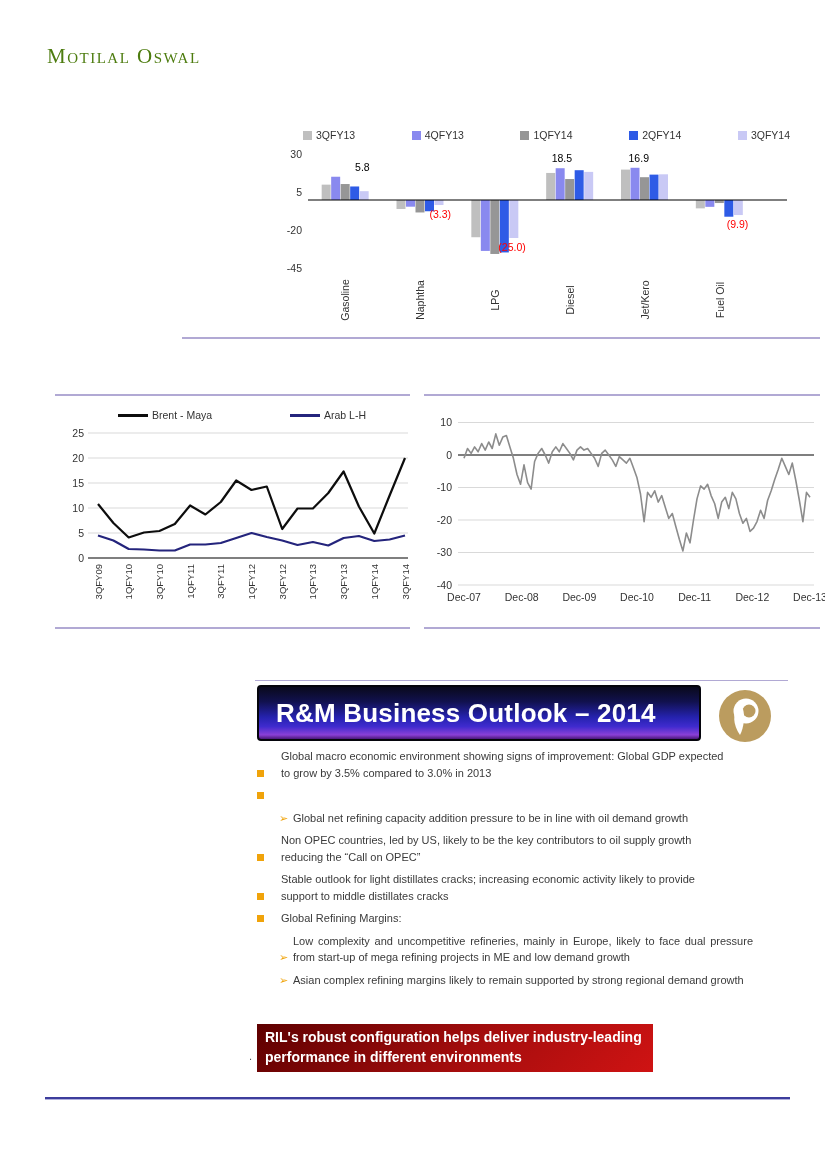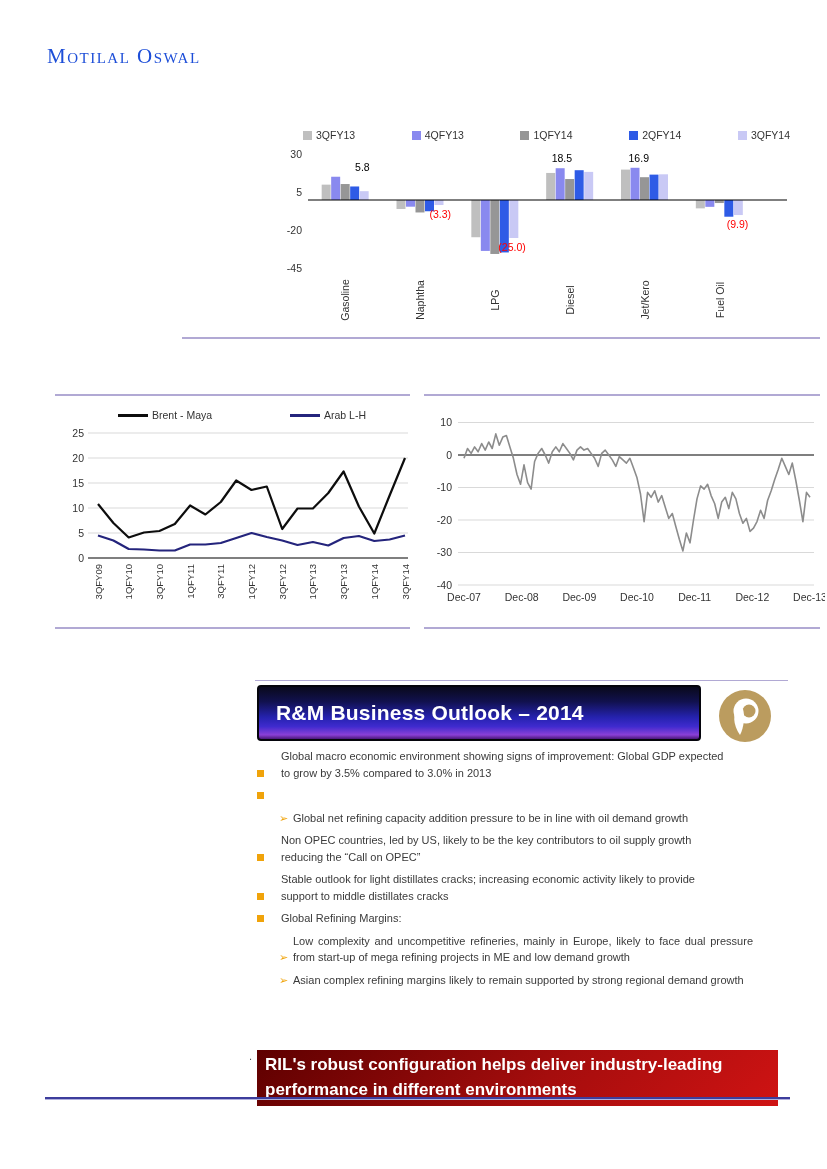--- a/index.html
+++ b/index.html
@@ -1,20 +1,20 @@
 <!DOCTYPE html>
 <html><head>
 <meta charset="utf-8">
 <style>
   html,body{margin:0;padding:0;background:#fff;}
   #page{position:relative;width:827px;height:1169px;background:#ffffff;overflow:hidden;
         font-family:"Liberation Sans",sans-serif;}
 
   .brand{position:absolute;left:47px;top:44px;font-family:"Liberation Serif",serif;
-         font-variant:small-caps;font-size:21px;letter-spacing:1.5px;color:#1d4ed8;}
+         font-variant:small-caps;font-size:21px;letter-spacing:1.5px;color:#4d7c0f;}
 
   
   .lav{position:absolute;height:2px;background:#b1a9d4;}
   .footer-line{position:absolute;left:45px;top:1097px;width:745px;height:3px;
                background:linear-gradient(180deg,#3d3d9c 0 2px,#b0b0dd 2px 3px);}
 
   
   .bar-legend{position:absolute;left:303px;top:129px;width:487px;display:flex;
               justify-content:space-between;align-items:center;}
   .legend-item{display:flex;align-items:center;gap:4px;}
@@ -26,36 +26,36 @@
                justify-content:space-between;}
   .line-swatch{width:30px;height:3px;display:inline-block;}
 
   svg text{font-family:"Liberation Sans",sans-serif;}
 
   
   .slide-banner{position:absolute;left:257px;top:685px;width:444px;height:56px;
       border:2px solid #05050c;border-radius:4px;box-sizing:border-box;
       background:linear-gradient(180deg,#0a0a1c 0%,#11114e 28%,#2522ae 58%,#3f2bce 76%,#8a3fd6 92%,#4a1878 100%);
       display:flex;align-items:center;}
-  .slide-banner span{color:#ffffff;font-size:21px;font-weight:700;padding-left:17px;letter-spacing:.2px;}
+  .slide-banner span{color:#ffffff;font-size:26px;font-weight:700;padding-left:17px;letter-spacing:.2px;}
   .ril-logo{position:absolute;left:716px;top:687px;}
 
   .bullets{position:absolute;left:257px;top:748px;width:500px;font-size:11px;color:#3a3a3a;}
   .bullet-row{display:flex;margin-bottom:6px;line-height:1.5;align-items:flex-end;}
   .bullet-row.sub{margin-left:22px;}
   .b-marker{flex:0 0 24px;}
   .b-marker .sq{display:inline-block;width:7px;height:7px;background:#f0a30a;margin-top:4px;}
   .b-marker.arrow{flex:0 0 14px;color:#f0a30a;font-size:11px;}
   .b-text{width:445px;}
   .sub .b-text{width:460px;}
   .b-text.just{text-align:justify;}
 
-  .red-banner{position:absolute;left:257px;top:1024px;width:521px;box-sizing:border-box;
-      padding:3px 10px 4px 8px;color:#fff;font-size:17px;font-weight:700;line-height:1.45;
-      background:linear-gradient(135deg,#5e0000 0%,#a50d0d 55%,#cf1313 100%);margin-top:26px;}
+  .red-banner{position:absolute;left:257px;top:1024px;width:396px;box-sizing:border-box;
+      padding:3px 10px 4px 8px;color:#fff;font-size:14px;font-weight:700;line-height:1.45;
+      background:linear-gradient(135deg,#5e0000 0%,#a50d0d 55%,#cf1313 100%);}
   .stray-dot{position:absolute;left:249px;top:1050px;font-size:11px;color:#555;}
 </style>
 </head>
 <body>
 
 <div id="page">
 
   <div class="brand">Motilal Oswal</div>
 
   <div class="bar-legend">

